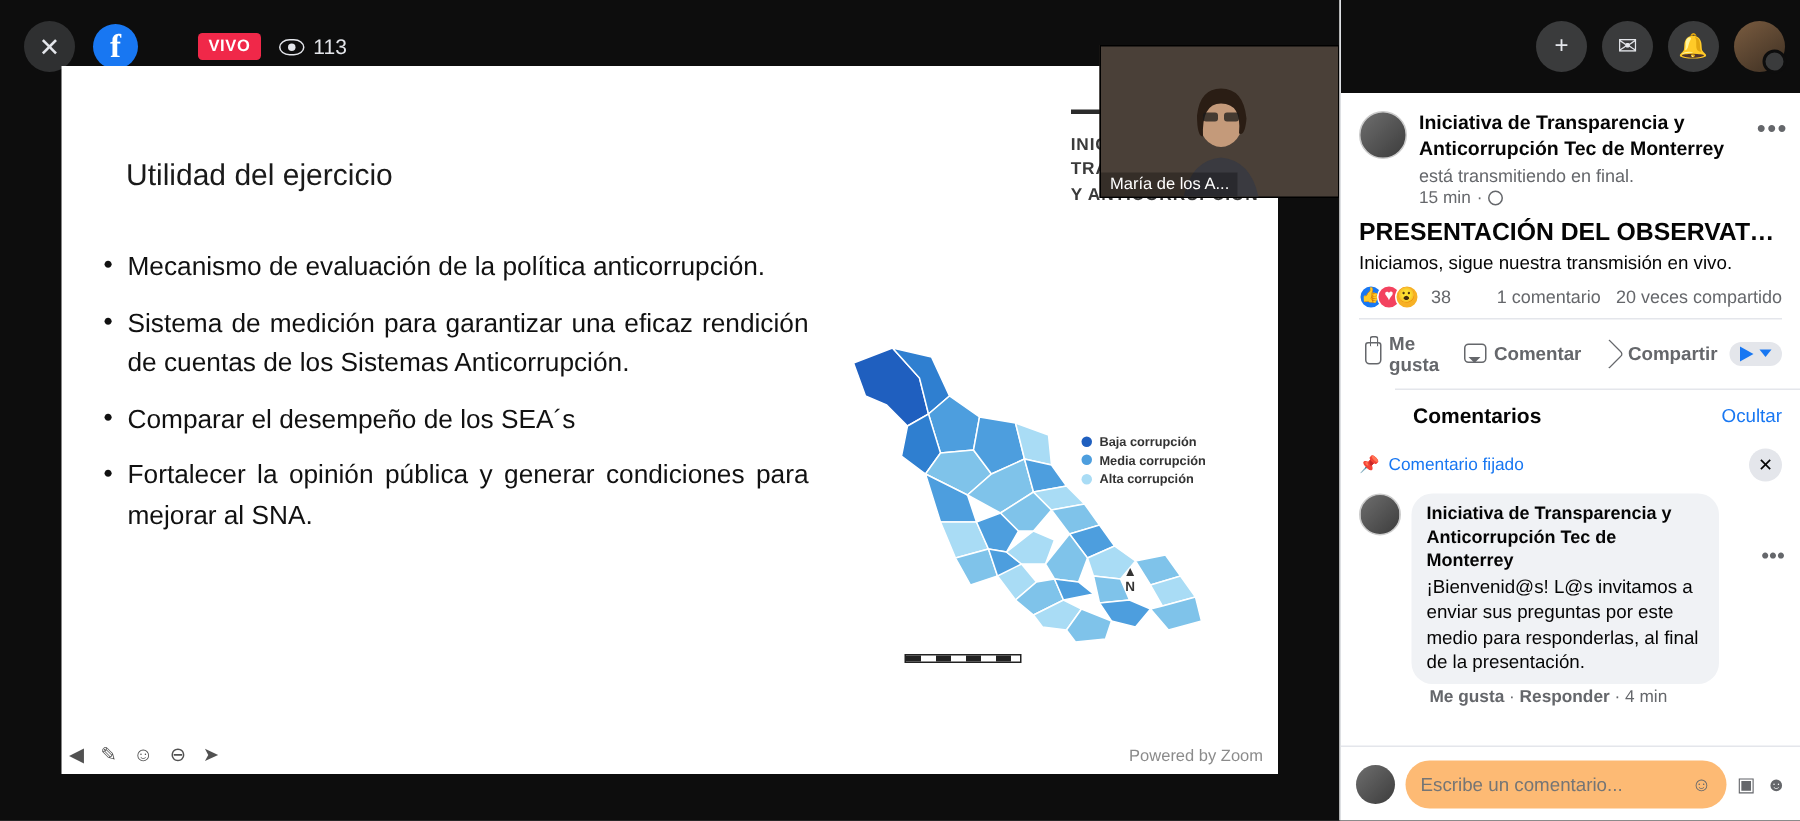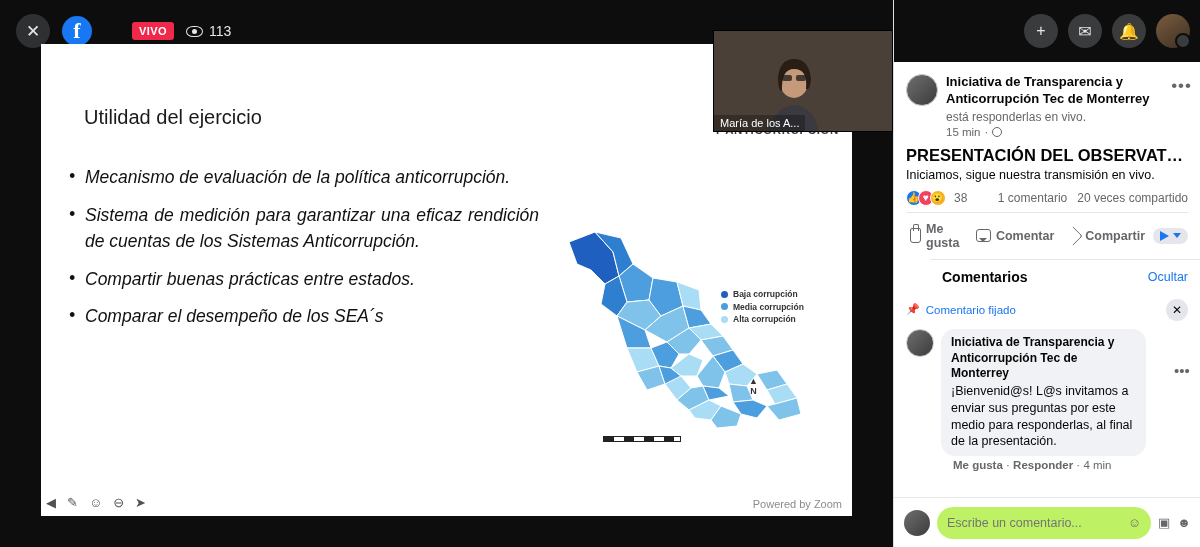--- a/index.html
+++ b/index.html
@@ -52,21 +52,21 @@
   .slide {
     position: absolute; left: 41px; top: 44px; width: 811px; height: 472px;
     background: #fff; overflow: hidden;
   }
   .slide-title {
     position: absolute; left: 43px; top: 62px;
     font-size: 20px; color: #1a1a1a;
   }
   .bullets {
     position: absolute; left: 28px; top: 120px; width: 470px;
-    color: #111; font-size: 17.5px; line-height: 1.52; font-style: italic;
+    color: #111; font-size: 17.5px; line-height: 1.52;
   }
   .bullets li { list-style: none; margin-bottom: 11px; padding-left: 16px; position: relative; text-align: justify; }
   .bullets li::before { content: "•"; position: absolute; left: 0; top: -1px; }
 
   
   .slide-org {
     position: absolute; right: 13px; top: 28px;
     font-size: 11.5px; font-weight: bold; letter-spacing: .6px;
     color: #3a3a3a; line-height: 1.45; text-align: left;
   }
@@ -76,21 +76,21 @@
   .map-wrap { position: absolute; left: 520px; top: 180px; width: 280px; height: 230px; font-weight: bold; }
   .legend { position: absolute; left: 160px; top: 65px; font-size: 8.5px; color: #333; }
   .legend-row { display: flex; align-items: center; gap: 5px; margin-bottom: 2.5px; }
   .legend-dot { width: 7px; height: 7px; border-radius: 50%; display:inline-block;}
   .scalebar { position:absolute; left: 42px; bottom: 12px; width: 78px; height: 6px;
     background: repeating-linear-gradient(to right,#222 0 10px,#fff 10px 20px); border:1px solid #222;}
   .northarrow { position:absolute; left: 188px; bottom: 58px; font-size: 9px; color:#333; text-align:center;}
 
   
   .pip {
-    position: absolute; right: 0px; top: 30px; width: 180px; height: 102px;
+    position: absolute; right: 0px; top: 30px; width: 160px; height: 102px;
     background: #4a4038; border: 1px solid #000; overflow: hidden;
   }
   .pip-name {
     position: absolute; left: 0; bottom: 0; padding: 2px 6px;
     color: #fff; font-size: 11px; background: rgba(0,0,0,0.28);
     white-space: nowrap; max-width: 100%; overflow: hidden; text-overflow: ellipsis;
   }
   .pip-person { position:absolute; left: 52px; top: 26px; width: 56px; height: 80px; }
 
   
@@ -194,21 +194,21 @@
   .c-text { font-size: 12.5px; color: #050505; line-height: 1.35; margin-top: 1px;}
   .c-dots { position: absolute; right: 6px; top: 34px; color: #65676b; font-size: 15px; cursor:pointer;
     width: 24px; height: 24px; border-radius: 50%; display:flex; align-items:center; justify-content:center;}
   .c-meta { padding: 3px 0 0 59px; font-size: 11.5px; color: #65676b; }
   .c-meta b { cursor: pointer; }
 
   .composer { position: absolute; left: 0; bottom: 0; width: 307px; height: 50px;
     border-top: 1px solid #e4e6eb; display: flex; align-items: center; gap: 7px; padding: 0 10px; background:#fff;}
   .comp-av { width: 26px; height: 26px; border-radius: 50%;
     background-image: linear-gradient(135deg,#6e6e6e 0%,#3c3c3c 100%);}
-  .comp-input { flex: 1; background: #bef264; border-radius: 16px; height: 32px;
+  .comp-input { flex: 1; background: #fdba74; border-radius: 16px; height: 32px;
     display: flex; align-items: center; padding: 0 10px; gap: 6px; justify-content: flex-end; }
   .comp-input input { border: none; background: transparent; outline: none; flex: 1;
     font-size: 12.5px; color: #050505; font-family: "Liberation Sans", sans-serif; }
   .comp-ico { color: #65676b; font-size: 13px; cursor: pointer; }
   .comp-out { display: flex; gap: 7px; color: #65676b; font-size: 14px; }
 </style>
 </head>
 <body>
 
 <div class="root">
@@ -232,22 +232,22 @@
         <span>INICIATIVA DE</span><br>
         <span>TRANSPARENCIA</span><br>
         <span>Y ANTICORRUPCIÓN</span>
       </div>
 
       <div class="slide-title">Utilidad del ejercicio</div>
 
       <ul class="bullets">
         <li>Mecanismo de evaluación de la política anticorrupción.</li>
         <li>Sistema de medición para garantizar una eficaz rendición de cuentas de los Sistemas Anticorrupción.</li>
-        <li>Compartir buenas prácticas entre estados.</li>
         <li>Comparar el desempeño de los SEA´s</li>
+        <li>Fortalecer la opinión pública y generar condiciones para mejorar al SNA.</li>
       </ul>
 
       <div class="map-wrap">
         <svg width="280" height="230" viewBox="0 0 280 230">
           <g stroke="#ffffff" stroke-width="1">
             <path d="M8,18 L34,8 L52,28 L58,52 L44,60 L30,46 L16,40 Z" fill="#1f5fbf"></path>
             <path d="M34,8 L60,14 L72,40 L58,52 L52,28 Z" fill="#2f7fd0"></path>
             <path d="M58,52 L72,40 L92,54 L88,76 L66,78 Z" fill="#4d9ede"></path>
             <path d="M44,60 L58,52 L66,78 L56,92 L40,80 Z" fill="#2f7fd0"></path>
             <path d="M66,78 L88,76 L100,92 L84,106 L56,92 Z" fill="#7fc3ea"></path>
@@ -332,21 +332,21 @@
       <div class="circ-btn">🔔</div>
       <div class="avatar-btn">
         
       </div>
     </div>
 
     <div class="post-head">
       <div class="page-av"></div>
       <div>
         <div class="page-name">Iniciativa de Transparencia y Anticorrupción Tec de Monterrey</div>
-        <div class="page-sub">está responderlas en vivo.</div>
+        <div class="page-sub">está transmitiendo en final.</div>
         <div class="page-time">
           <span>15 min</span>
           <span>·</span>
           <span class="globe"></span>
         </div>
       </div>
       <div class="dots-btn">•••</div>
     </div>
 
     <div class="post-title">PRESENTACIÓN DEL OBSERVATORIO DEL SISTEMA...</div>

